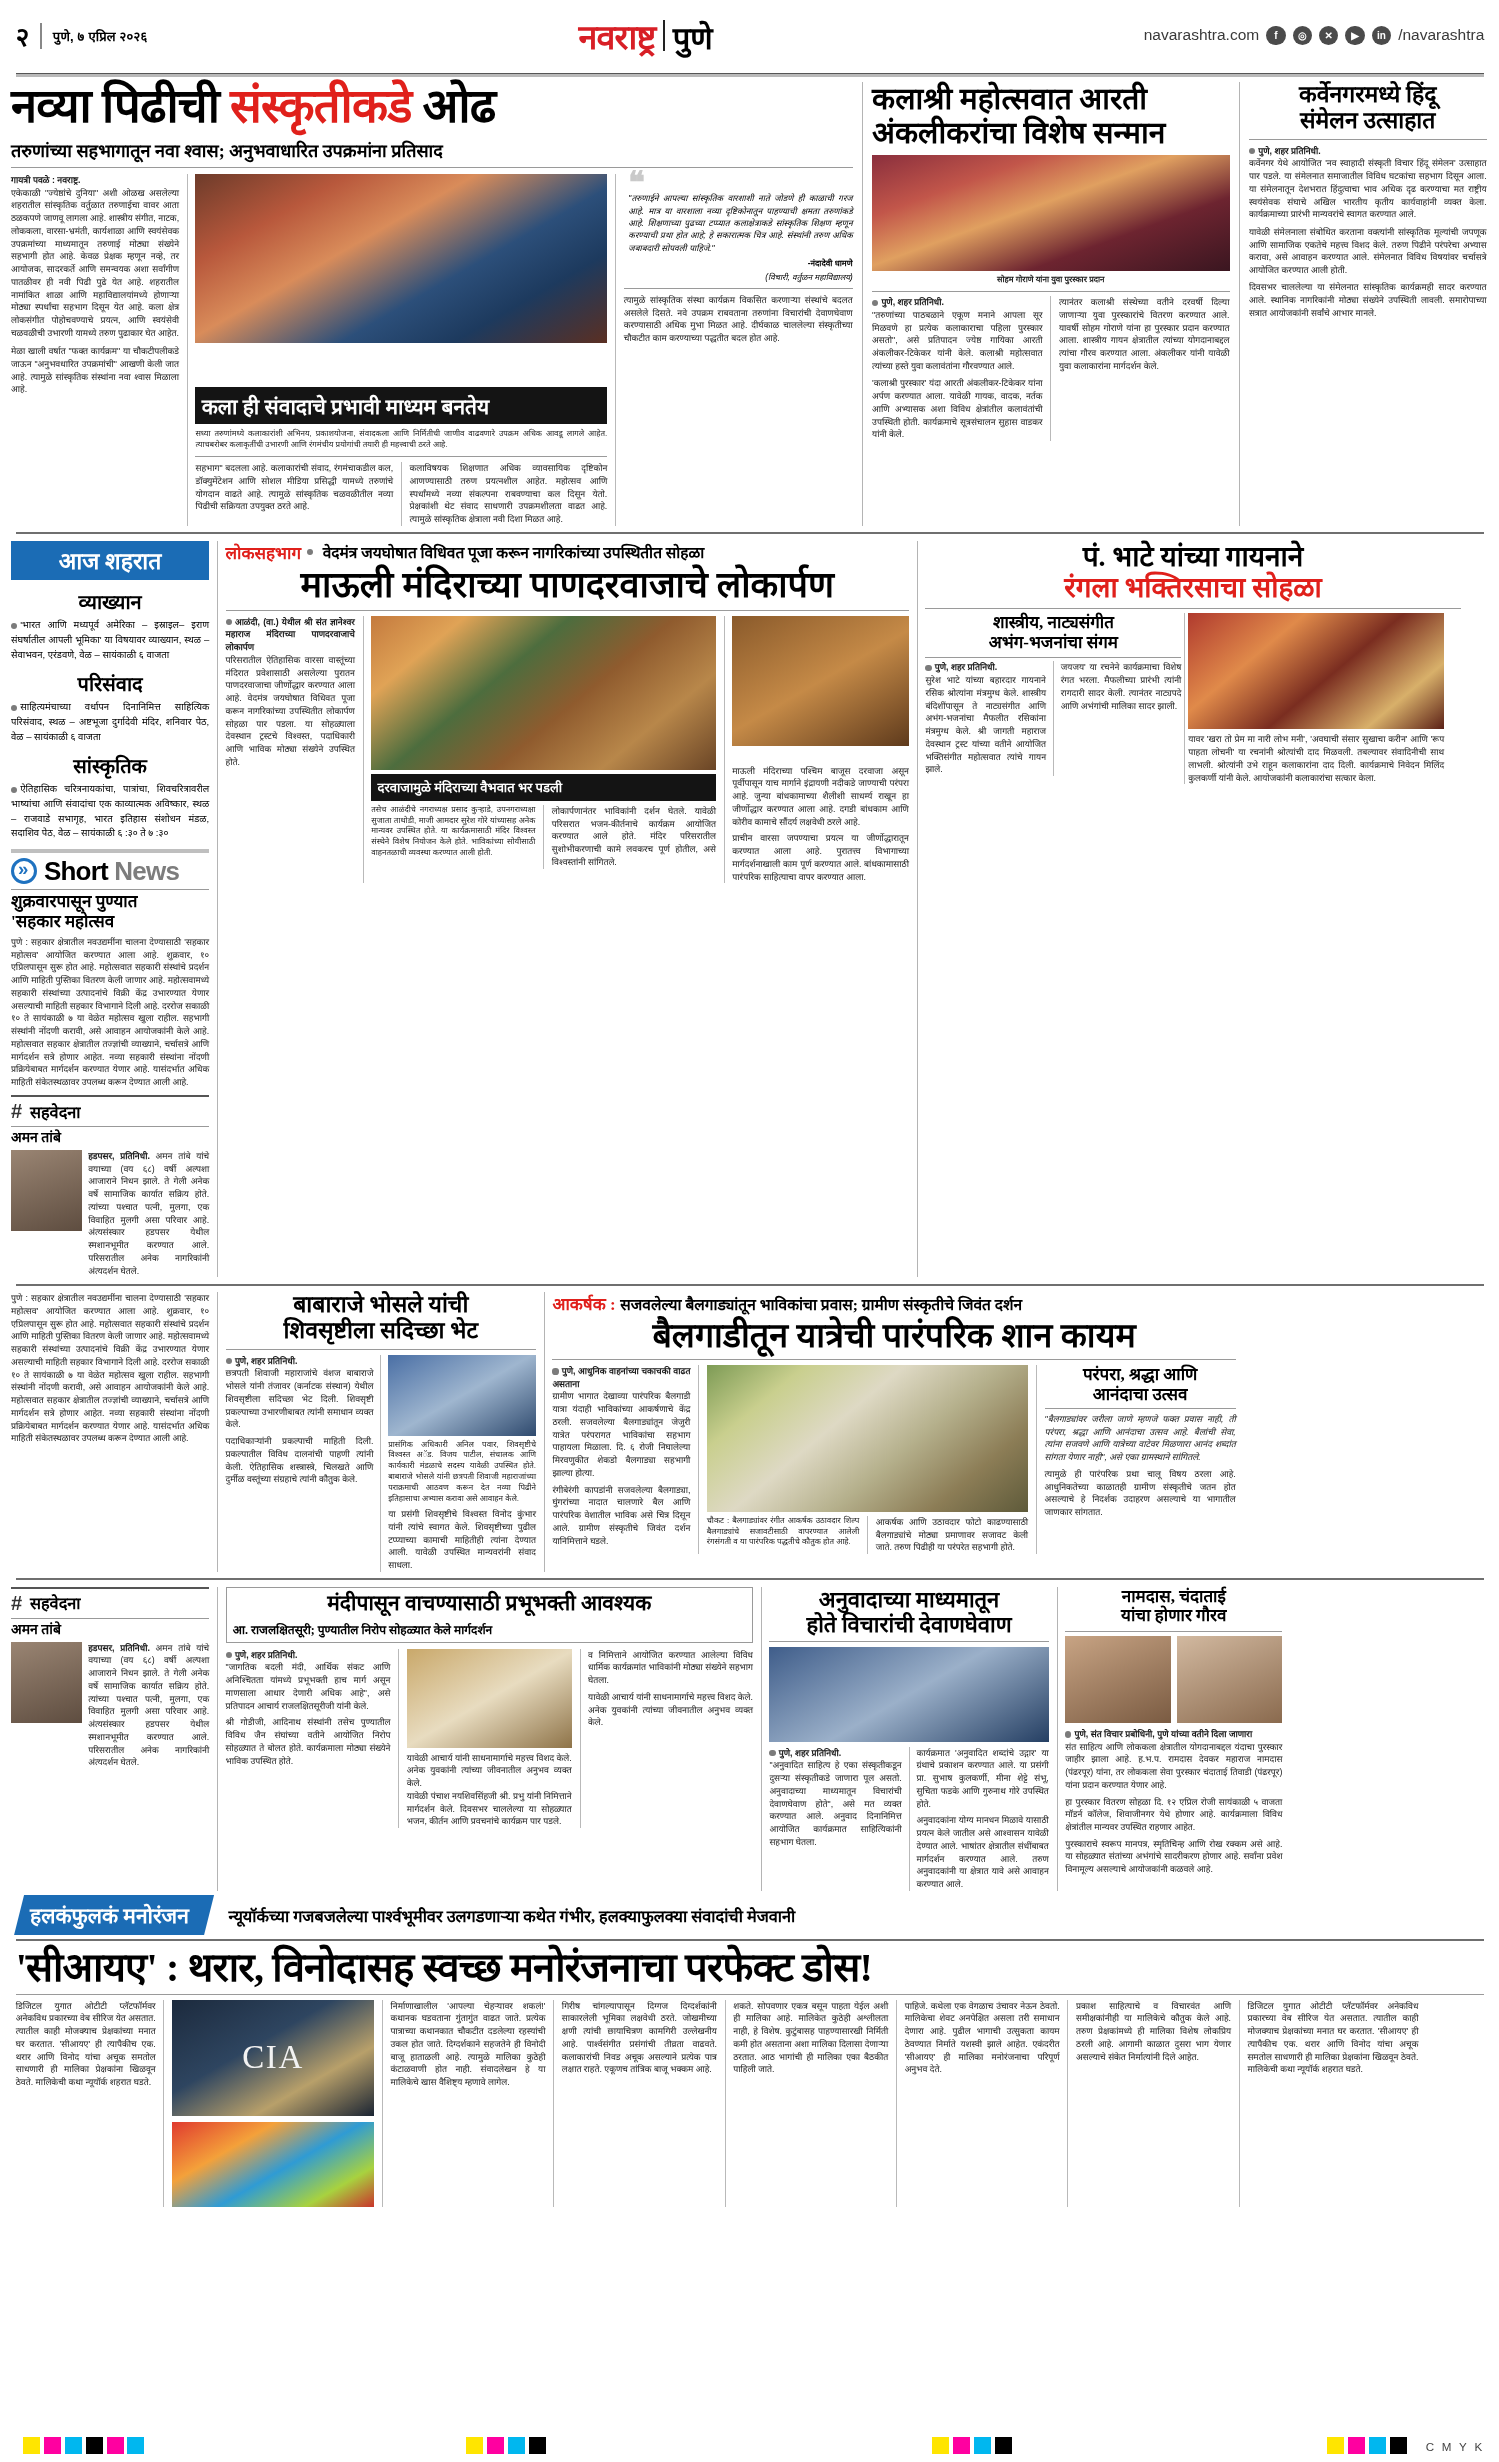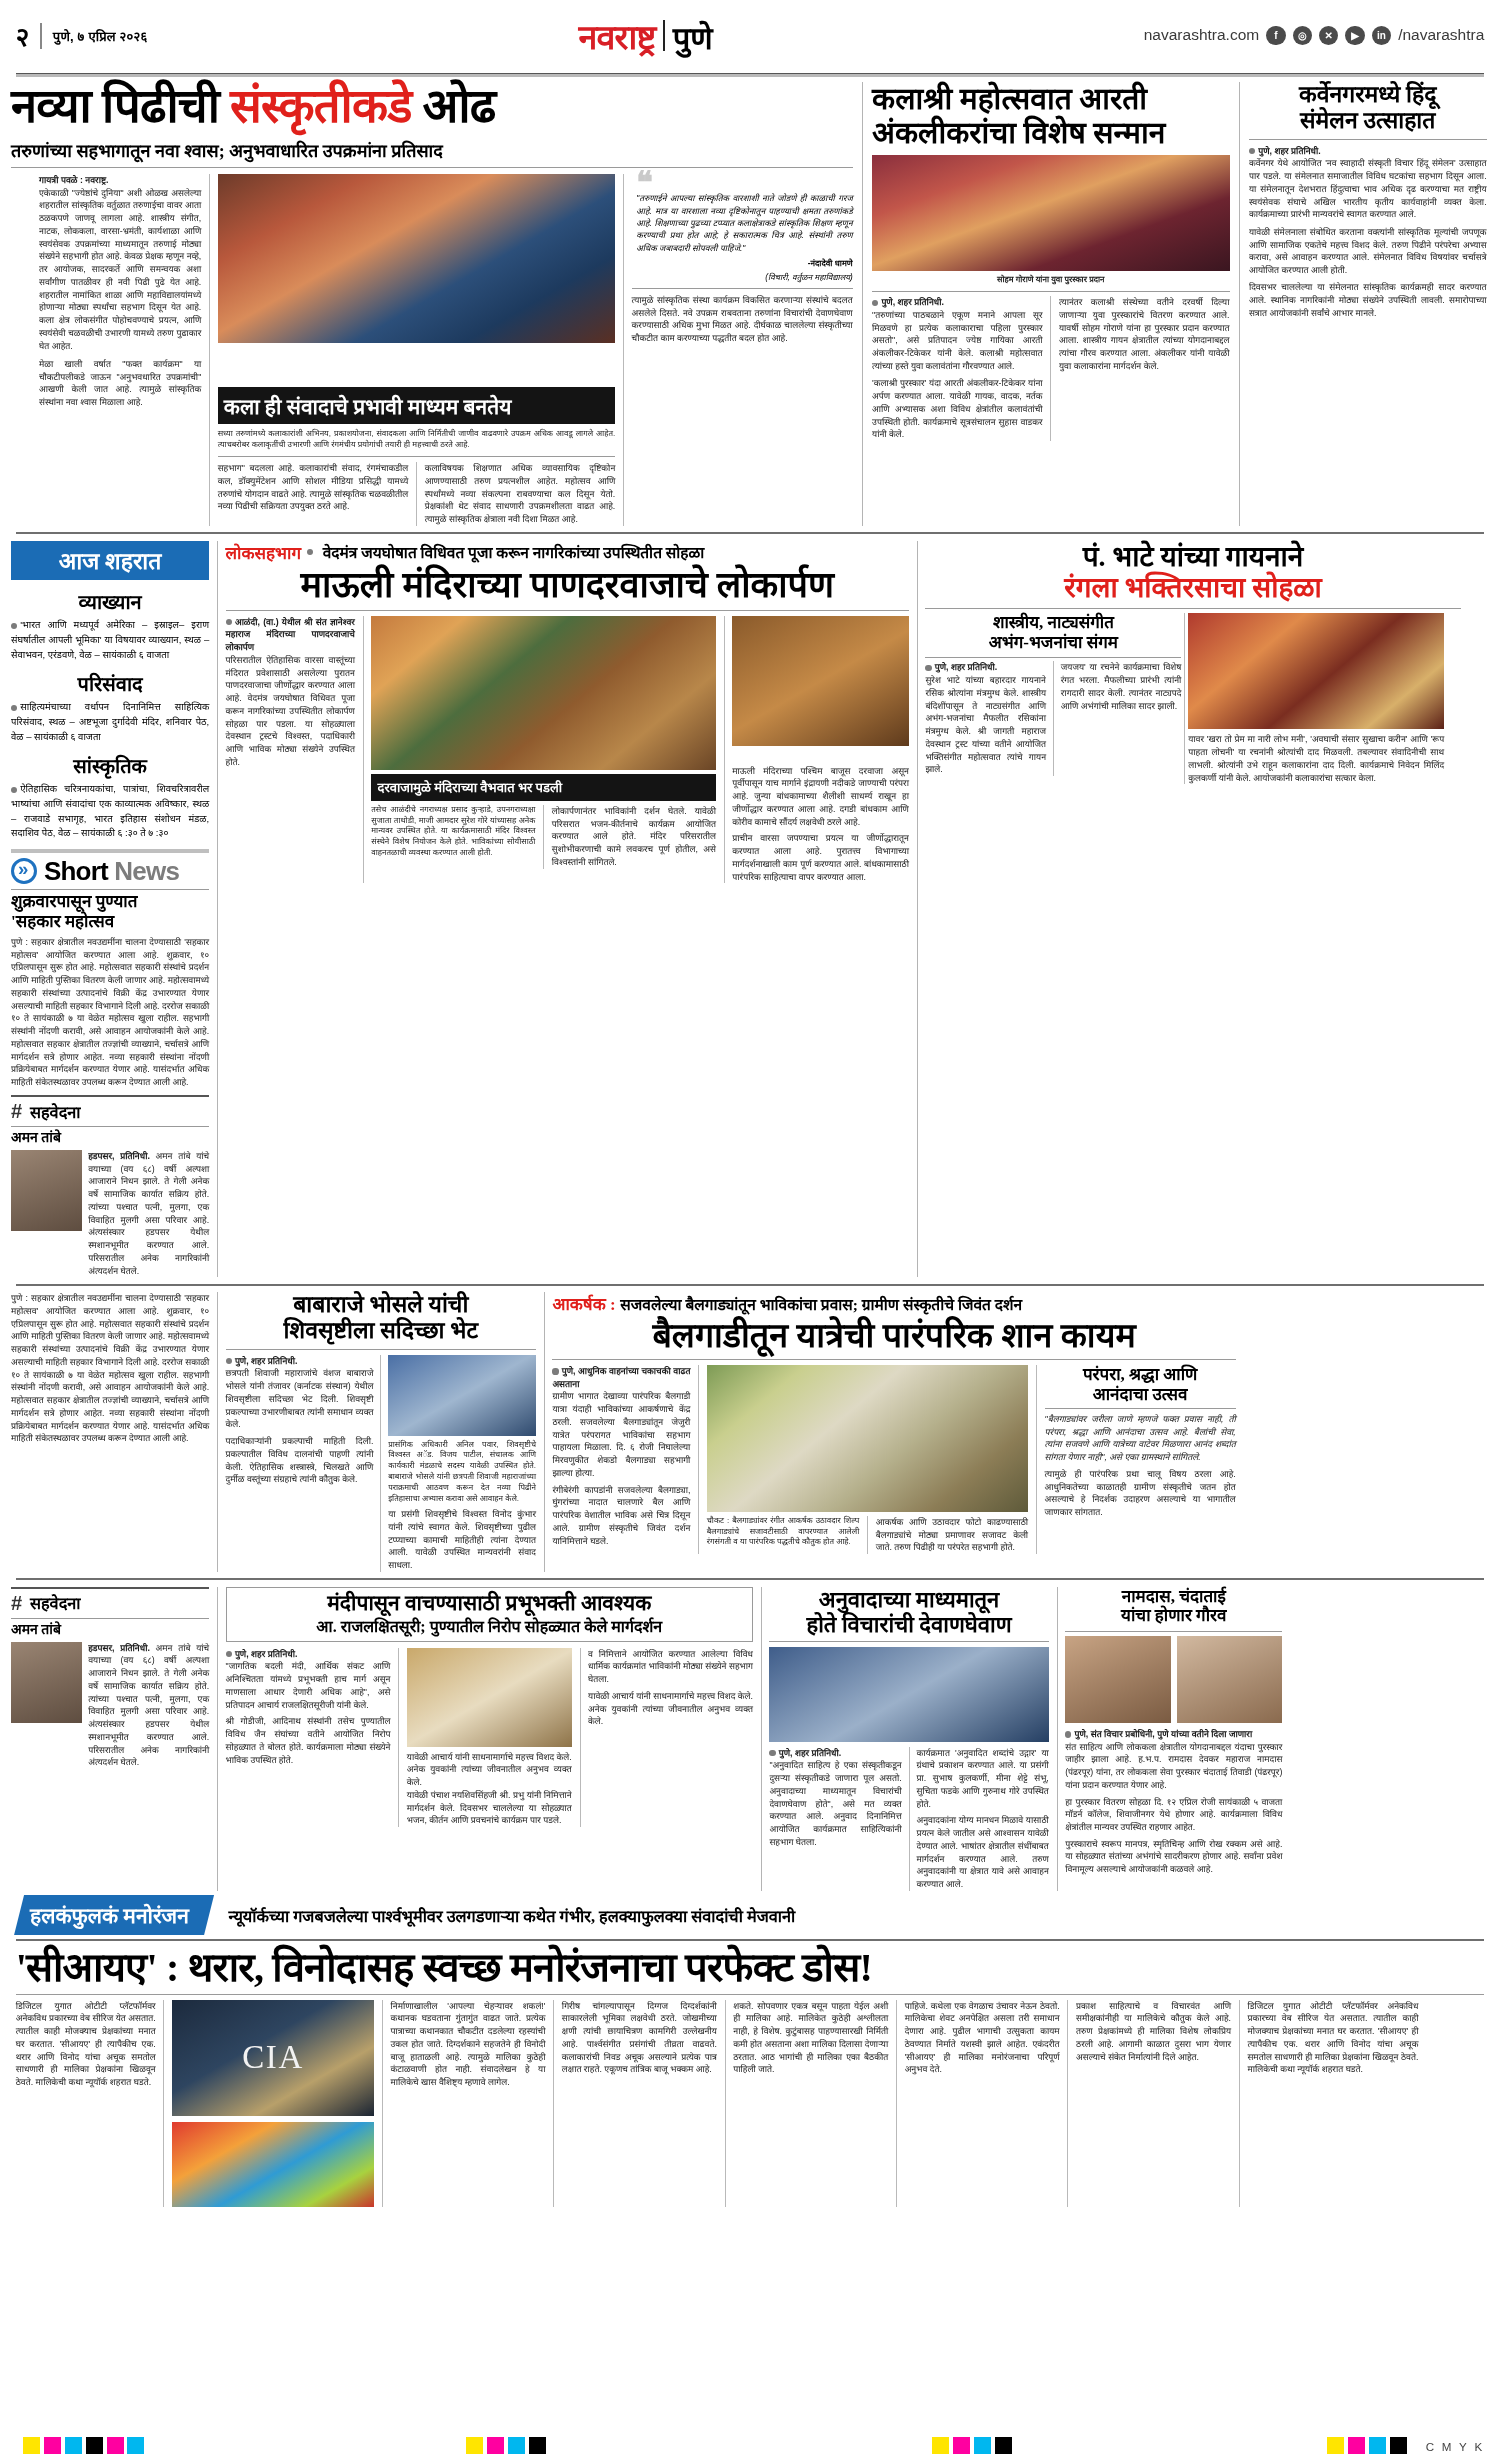--- a/index.html
+++ b/index.html
@@ -48,21 +48,21 @@
   .red { color:#e0201b; }
 
   
   .top-wrap { display:flex; gap:0; margin-top:4.7px; }
   .col-lead { width:851px; padding-right:9.3px; }
   .col-mid1 { width:376px; padding:0 9.3px; }
   .col-right { width:247px; padding-left:9.3px; }
 
   .lead-sub { font-size:18px; font-weight:700; font-family:"Liberation Serif",serif; margin-top:6.2px; padding-bottom:5.4px; }
   .lead-body { display:flex; gap:7.8px; margin-top:6.2px; }
-  .lead-c1 { width:171px;margin-left:28px; }
+  .lead-c1 { width:171px; }
   .lead-photo { width:419px; }
   .lead-c3 { width:233px; }
 
   .quotebox { border-left:0; padding-left:4.7px; }
   .quote-mark { font-size:31px; color:#c9c9c9; font-family:"Liberation Serif",serif; line-height:.6; font-weight:700;}
   .quote-txt { font-size:8.5px; line-height:1.45; text-align:justify; font-style:italic; }
   .quote-by { font-size:8.2px; text-align:right; font-weight:700; margin-top:3.1px; }
 
   .subhead-black { background:#141414; color:#fff; font-size:21px; font-weight:700; font-family:"Liberation Serif",serif; padding:4.7px 6.2px;margin-top:44px; }
 
@@ -385,21 +385,21 @@
       <div style="display:flex;gap:6.2px;margin-top:3.1px">
         <div class="photo" style="width:71px;height:81px;background:linear-gradient(160deg,#9a8573,#5e4d40)"></div>
         <p class="body-txt" style="flex:1"><b>हडपसर, प्रतिनिधी.</b> <span>अमन तांबे यांचे वयाच्या (वय ६८) वर्षी अल्पशा आजाराने निधन झाले. ते गेली अनेक वर्षे सामाजिक कार्यात सक्रिय होते. त्यांच्या पश्चात पत्नी, मुलगा, एक विवाहित मुलगी असा परिवार आहे. अंत्यसंस्कार हडपसर येथील स्मशानभूमीत करण्यात आले. परिसरातील अनेक नागरिकांनी अंत्यदर्शन घेतले.</span></p>
       </div>
     </div>
     <div class="vline"></div>
 
     <div style="width:543px;padding:0 7.8px">
       <div style="border:1.6px solid #9a9a9a;padding:3.9px 6.2px">
         <div class="hl-mid" style="text-align:center;font-size:21px">मंदीपासून वाचण्यासाठी प्रभूभक्ती आवश्यक</div>
-        <div style="text-align:center;font-size:16px;font-weight:700;font-family:'Liberation Serif',serif;margin-top:0">आ. राजलक्षितसूरी; पुण्यातील निरोप सोहळ्यात केले मार्गदर्शन</div>
+        <div style="text-align:left;font-size:12px;font-weight:700;font-family:'Liberation Serif',serif;margin-top:6px">आ. राजलक्षितसूरी; पुण्यातील निरोप सोहळ्यात केले मार्गदर्शन</div>
       </div>
       <div style="display:flex;gap:7.8px;margin-top:5.4px">
         <div style="width:167px">
           <p class="body-txt"><span class="dot"></span><b>पुणे, शहर प्रतिनिधी.</b></p>
           <p class="body-txt">"जागतिक बदली मंदी, आर्थिक संकट आणि अनिश्चितता यांमध्ये प्रभूभक्ती हाच मार्ग असून माणसाला आधार देणारी अधिक आहे", असे प्रतिपादन आचार्य राजलक्षितसूरीजी यांनी केले.</p>
           <p class="body-txt" style="margin-top:3.9px">श्री गोडीजी, आदिनाथ संस्थांनी तसेच पुण्यातील विविध जैन संघांच्या वतीने आयोजित निरोप सोहळ्यात ते बोलत होते. कार्यक्रमाला मोठ्या संख्येने भाविक उपस्थित होते.</p>
         </div>
         <div class="sep"></div>
         <div style="width:167px">
           <div class="photo" style="height:99px;background:linear-gradient(150deg,#c9a86a,#e8dcc0,#8e7348)"></div>

